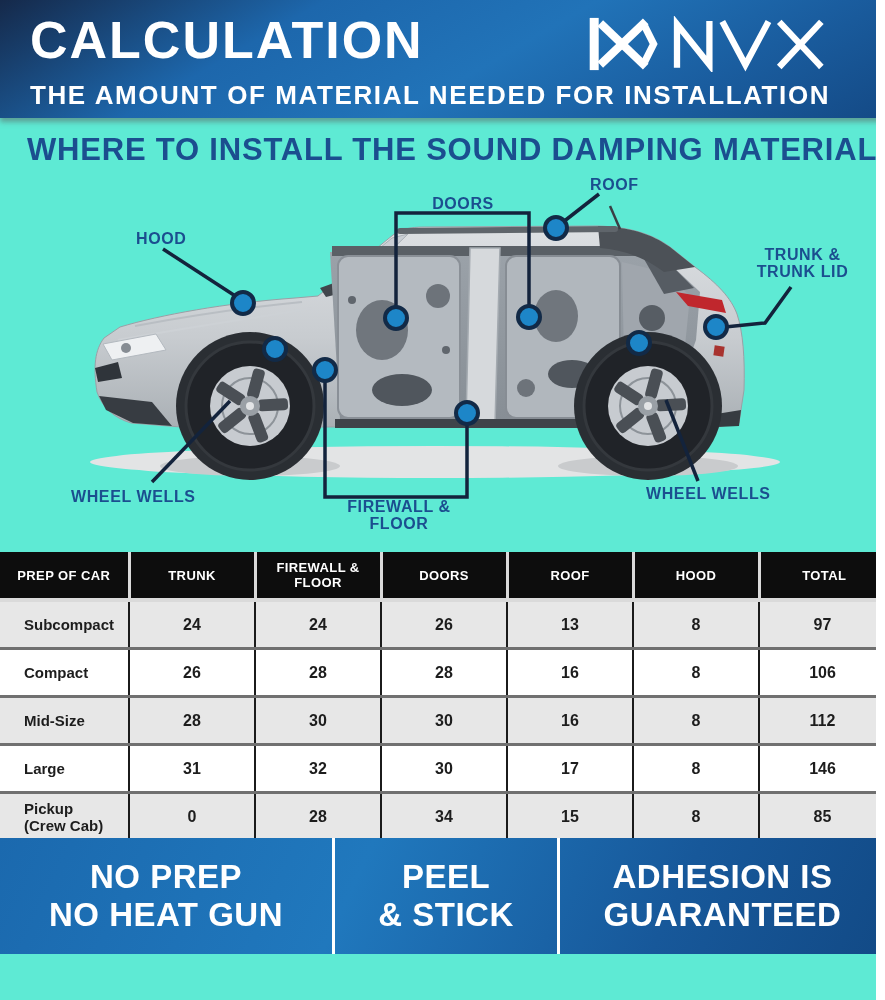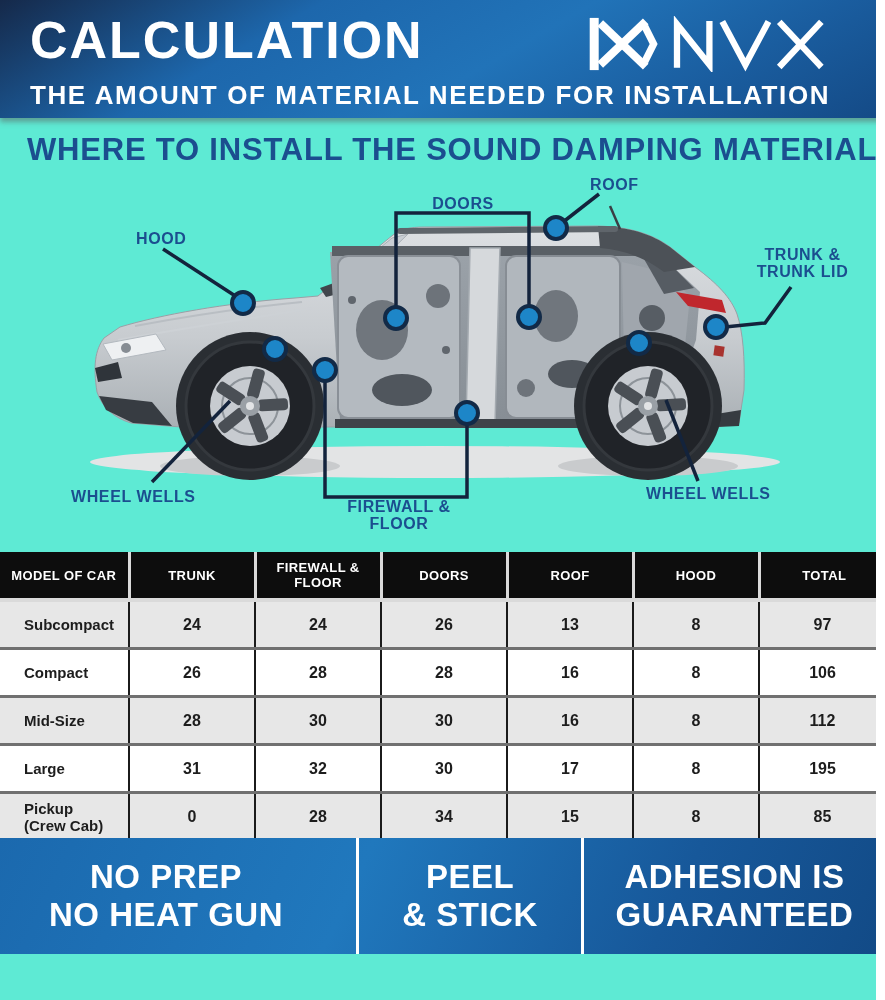--- a/index.html
+++ b/index.html
@@ -68,21 +68,21 @@
   
   .footer{
     position:absolute;left:0;top:838px;width:885px;height:116px;display:flex;
     background:linear-gradient(115deg,#1b69ae 0%,#2078bd 40%,#17589a 75%,#124a86 100%);
   }
   .footer-item{
     display:flex;align-items:center;justify-content:center;text-align:center;
     color:#fff;font-size:33px;font-weight:800;letter-spacing:.5px;line-height:38px;white-space:pre-line;
   }
   .footer-item.f1{width:332px;}
-  .footer-item.f2{width:222px;border-left:3px solid #fff;margin-left:24px;}
+  .footer-item.f2{width:222px;border-left:3px solid #fff;}
   .footer-item.f3{flex:1;border-left:3px solid #fff;}
 </style>
 </head>
 <body>
 
 <div class="page">
 
   <div class="header">
     <div class="header-title">CALCULATION</div>
     <div class="header-subtitle">THE AMOUNT OF MATERIAL NEEDED FOR INSTALLATION</div>
@@ -247,21 +247,21 @@
       <col style="width:129px">
         <col>
         <col>
         <col>
         <col>
         <col>
         <col>
     </colgroup>
     <thead>
       <tr>
-        <th>MODEL OF CAR</th>
+        <th>PREP OF CAR</th>
         <th>TRUNK</th>
         <th>FIREWALL &amp; FLOOR</th>
         <th>DOORS</th>
         <th>ROOF</th>
         <th>HOOD</th>
         <th>TOTAL</th>
       </tr>
     </thead>
     <tbody>
       <tr>
@@ -291,21 +291,21 @@
         <td>8</td>
         <td>112</td>
       </tr>
       <tr>
         <td class="model">Large</td>
         <td>31</td>
         <td>32</td>
         <td>30</td>
         <td>17</td>
         <td>8</td>
-        <td>195</td>
+        <td>146</td>
       </tr>
       <tr>
         <td class="model">Pickup
 (Crew Cab)</td>
         <td>0</td>
         <td>28</td>
         <td>34</td>
         <td>15</td>
         <td>8</td>
         <td>85</td>

